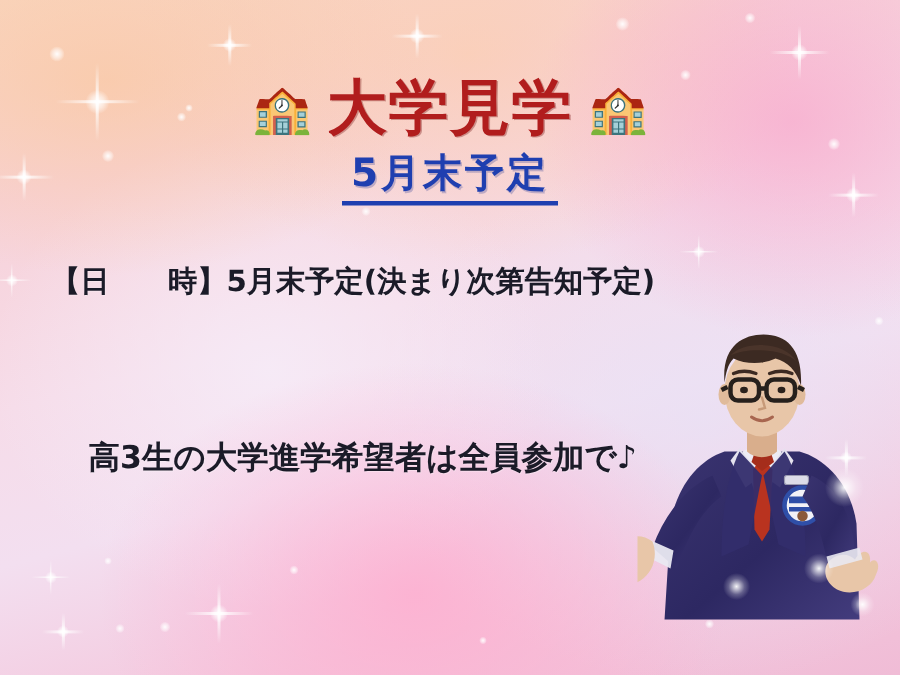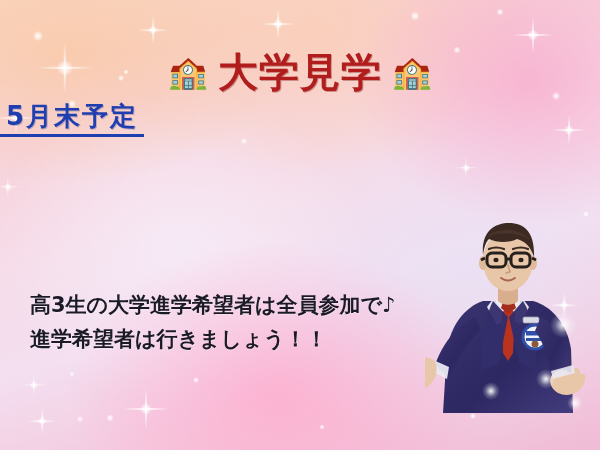--- a/index.html
+++ b/index.html
@@ -50,21 +50,21 @@
   .header { position:absolute; left:0; right:0; top:52px; text-align:center; }
   .title-row { display:flex; align-items:center; justify-content:center; gap:10px; }
   .school-emoji { font-size:32px; line-height:1; filter:saturate(1.05); }
   .main-title {
     font-family:"DejaVu Sans", sans-serif;
     font-size:40px; font-weight:bold; line-height:1;
     color:#b11d1d;
     letter-spacing:1px;
     text-shadow:1px 1px 0 rgba(120,20,20,.35);
   }
-  .subtitle-wrap { margin-top:10px; text-align:left; }
+  .subtitle-wrap { margin-top:10px; text-align:center; }
   .subtitle {
     display:inline-block;
     font-family:"DejaVu Sans", sans-serif;
     font-size:26px; font-weight:bold; line-height:1.15;
     color:#1f3fb0;
     letter-spacing:2px;
     border-bottom:3px solid #1f3fb0;
     padding:0 6px 2px 6px;
     text-shadow:1px 1px 0 rgba(20,40,140,.25);
   }
@@ -81,21 +81,21 @@
   .detail-line { white-space:pre; }
 
   .message {
     position:absolute; left:30px; top:288px;
     font-family:"DejaVu Sans", sans-serif;
     font-size:21px; font-weight:bold;
     color:#1b1b28;
     line-height:1.62;
     text-shadow:0.5px 0.5px 0 rgba(255,255,255,.3);
   }
-  .message-line { white-space:pre; }
+  .message-line { white-space:pre;margin-left:29px; }
 
   
   .character { position:absolute; right:0px; bottom:22px; width:175px; height:215px; }
   .character svg { display:block; width:100%; height:100%; }
 </style>
 </head>
 <body>
 
 <div id="slide">
 
@@ -195,25 +195,25 @@
       <span class="school-emoji">🏫</span>
       <span class="main-title">大学見学</span>
       <span class="school-emoji">🏫</span>
     </div>
     <div class="subtitle-wrap">
       <span class="subtitle">5月末予定</span>
     </div>
   </div>
 
   <div class="details">
+    <div class="detail-line">【日　　時】5月末予定(決まり次第告知予定)</div>
   </div>
 
   <div class="message">
     <div class="message-line">高3生の大学進学希望者は全員参加で♪</div>
-    <div class="message-line">進学希望者は行きましょう！！</div>
   </div>
 
   <div class="character">
     <svg viewBox="0 0 175 215" xmlns="http://www.w3.org/2000/svg">
       <defs>
         <linearGradient id="suitG" x1="0" y1="0" x2="1" y2="1">
           <stop offset="0%" stop-color="#3a3470"></stop>
           <stop offset="55%" stop-color="#2d2862"></stop>
           <stop offset="100%" stop-color="#433c7d"></stop>
         </linearGradient>

